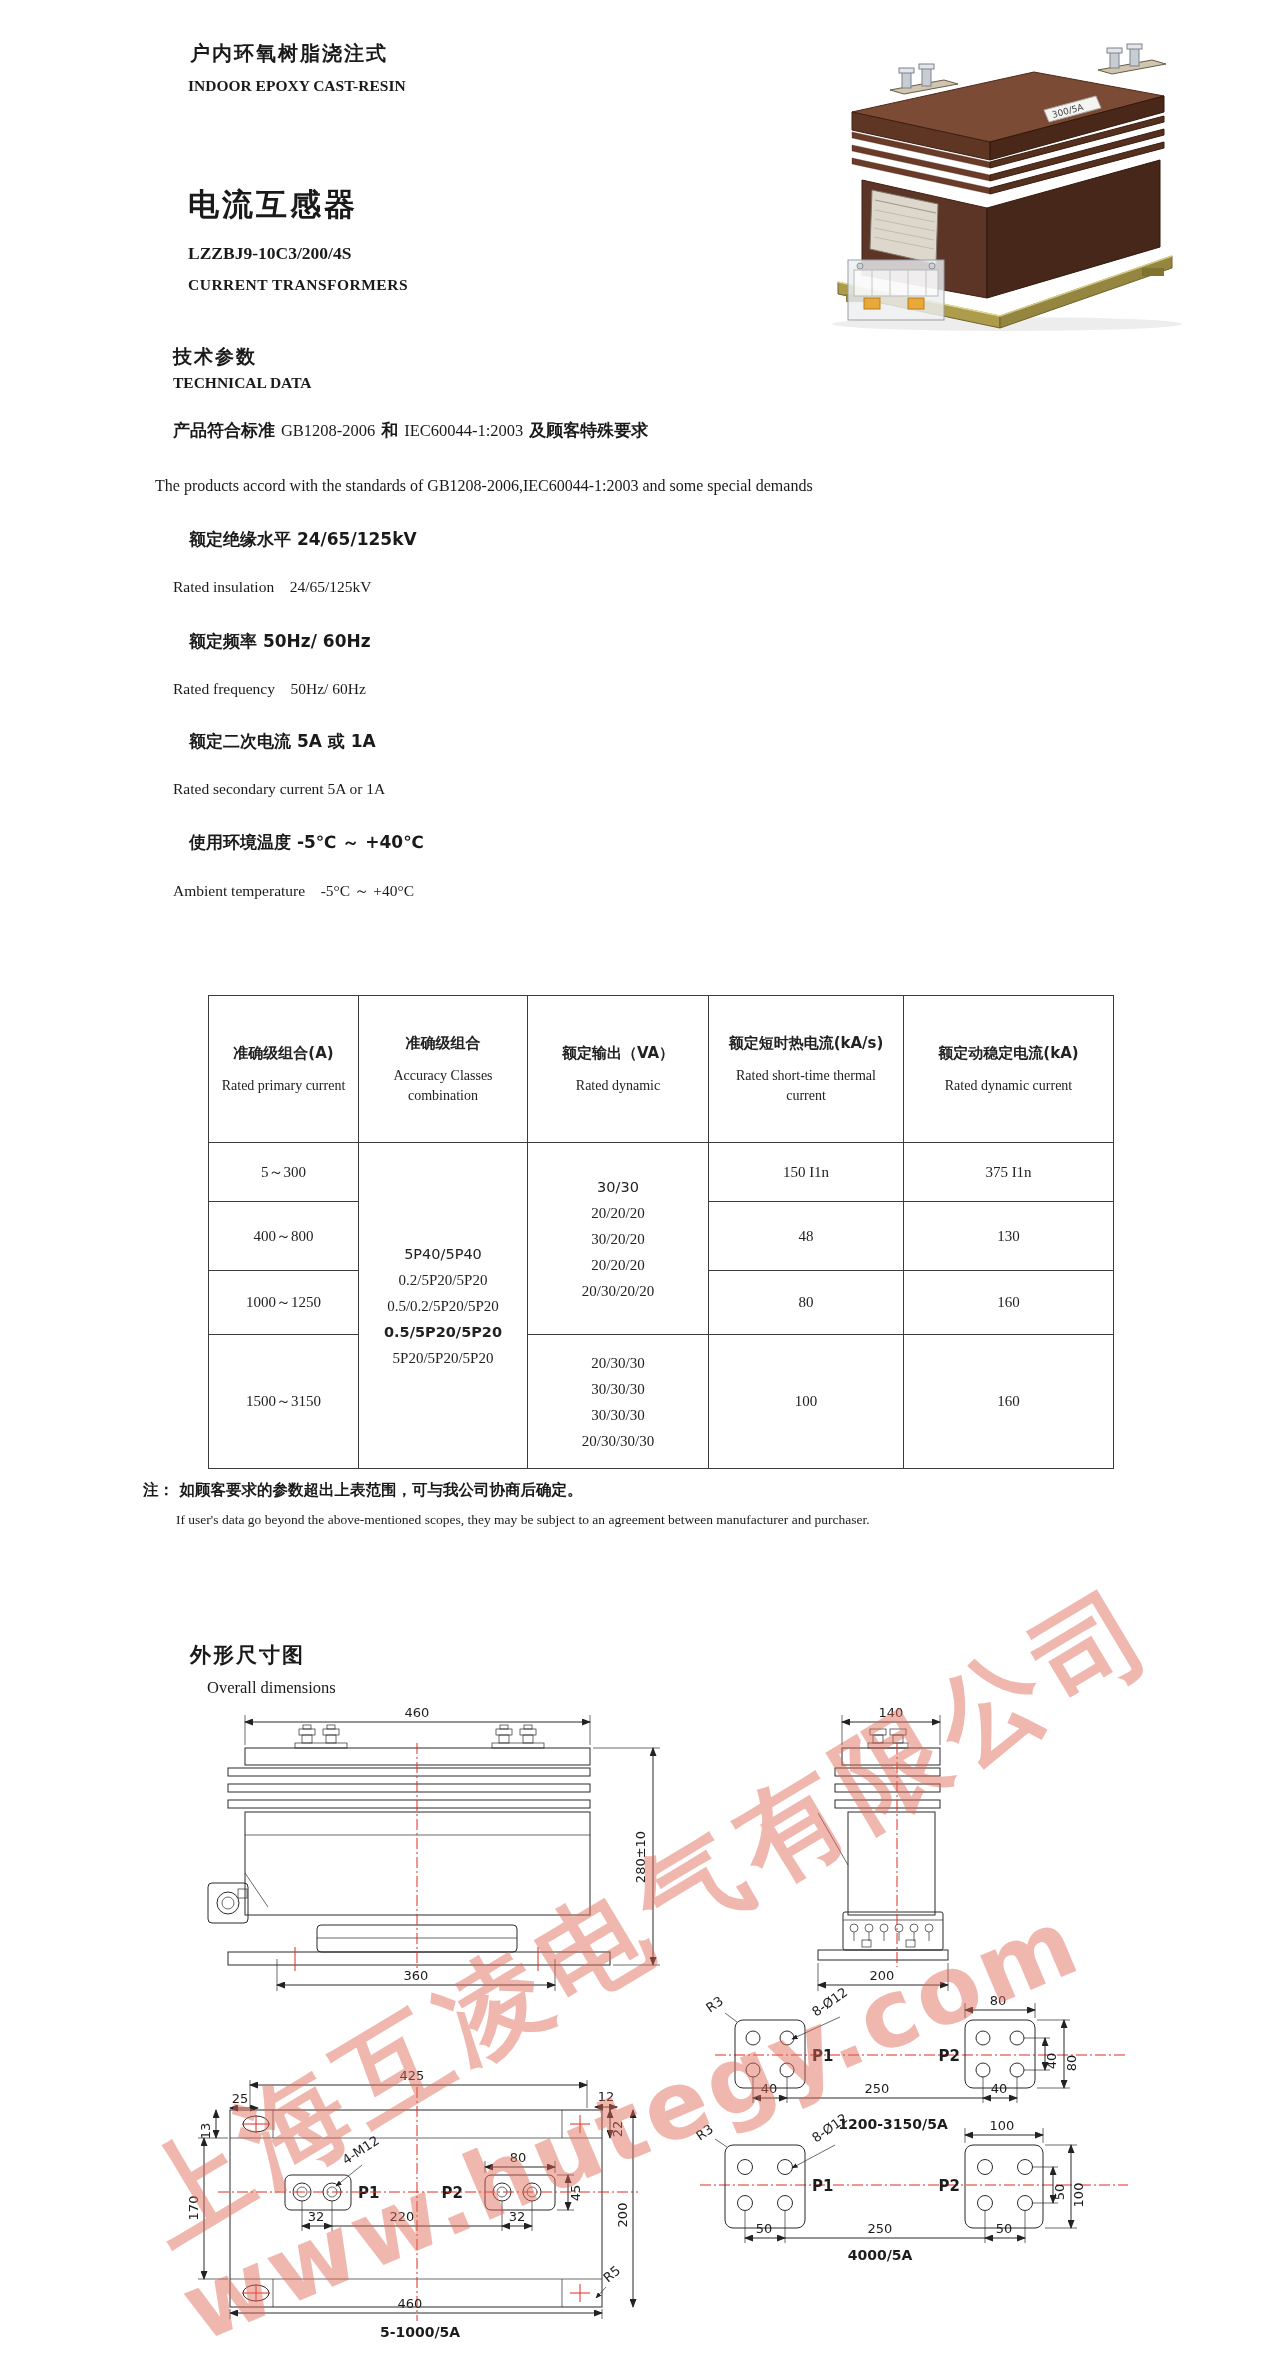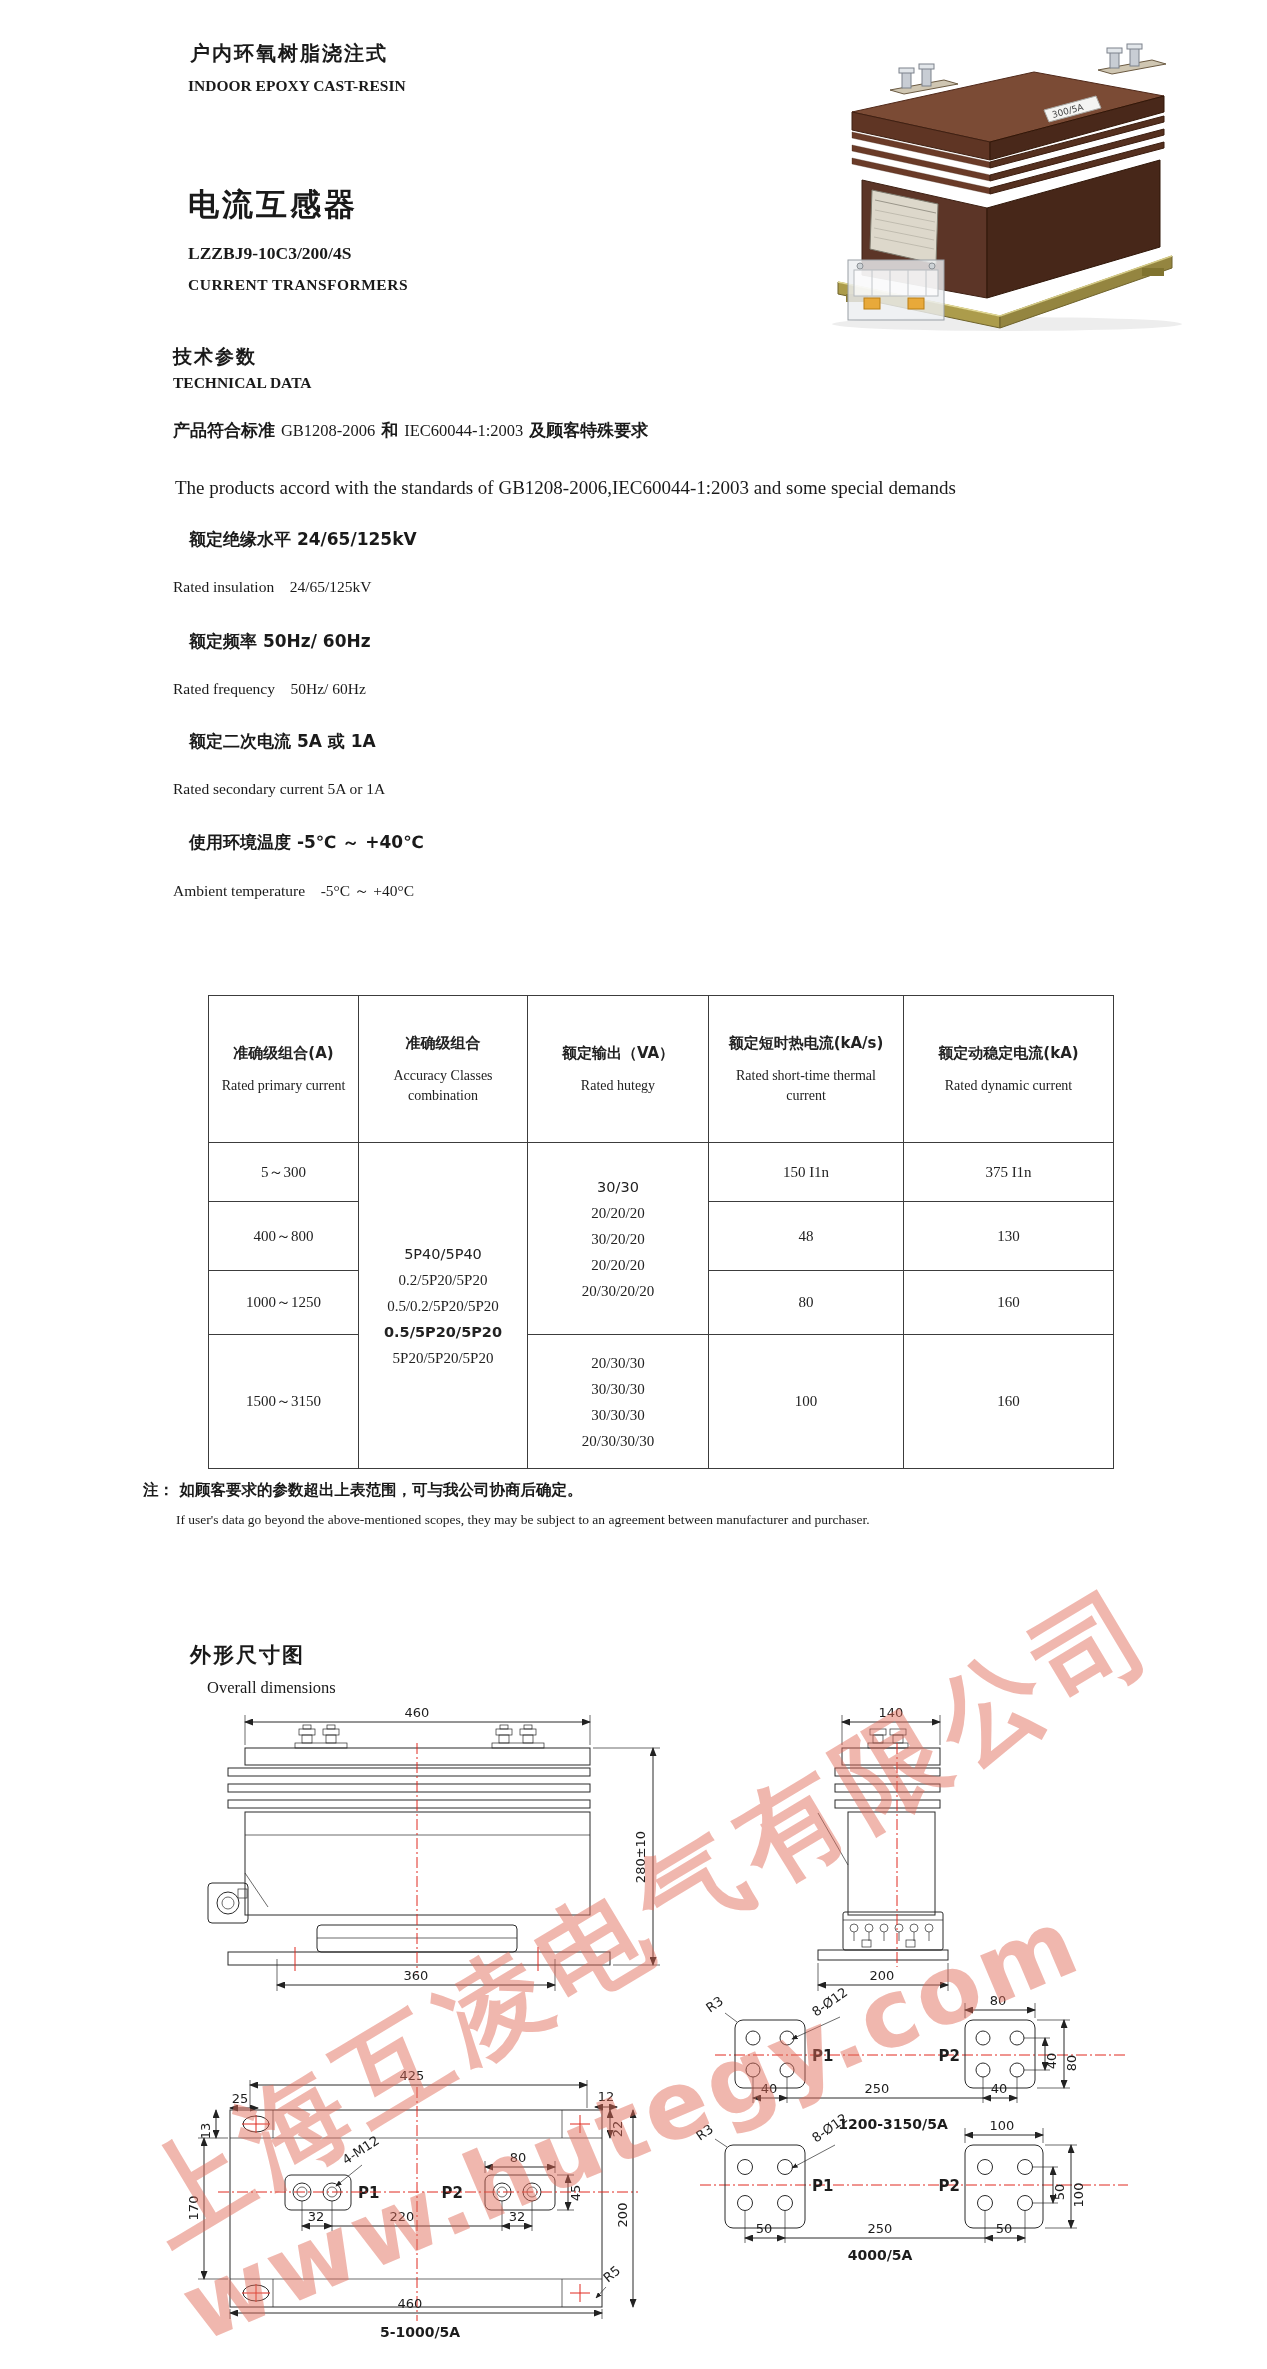--- a/index.html
+++ b/index.html
@@ -12,21 +12,21 @@
   .en-sub{left:188px;top:77px;font-size:15.5px;font-weight:bold;}
   .model-title{left:188px;top:124px;font-size:31px;font-weight:bold;letter-spacing:1px;}
   .product-cn{left:188px;top:184px;font-size:31px;font-weight:bold;letter-spacing:3px;}
   .model-en{left:188px;top:243px;font-size:17.5px;font-weight:bold;}
   .product-en{left:188px;top:276px;font-size:15.5px;font-weight:bold;letter-spacing:.5px;}
   
   .t-head-cn{left:173px;top:344px;font-size:19px;font-weight:bold;letter-spacing:2px;}
   .t-head-en{left:173px;top:374px;font-size:15.5px;font-weight:bold;}
   .standards{left:173px;top:419px;font-size:17px;font-weight:bold;}
   .standards .std{font-family:"Liberation Serif",serif;font-weight:normal;font-size:16.5px;text-align:right;}
-  .standards-en{left:175px;top:477px;font-size:19px;}
+  .standards-en{left:155px;top:477px;font-size:16px;}
   .spec-cn{font-size:17px;font-weight:bold;left:173px;margin-left:16px;}
   .spec-en{font-size:15.5px;left:173px;}
   
   .spec-table{position:absolute;left:208px;top:995px;border-collapse:collapse;table-layout:fixed;}
   .spec-table td,.spec-table th{border:1px solid #3c3c3c;text-align:center;vertical-align:middle;
       font-family:"Liberation Serif","DejaVu Serif",serif;font-size:15px;font-weight:normal;color:#222;padding:0;}
   .spec-table th{height:146px;}
   .spec-table .hcn{font-family:"DejaVu Sans",sans-serif;font-weight:bold;font-size:15px;margin-bottom:15px;}
   .spec-table .hen{font-size:14px;margin-top:4px;}
   .spec-table tr.r1>td{height:58px;}
@@ -169,21 +169,21 @@
         <div class="hcn">准确级组合(A)</div>
         <div class="hen">Rated primary current</div>
       </th>
       <th>
         <div class="hcn">准确级组合</div>
         <div class="hen">Accuracy Classes</div>
         <div class="hen">combination</div>
       </th>
       <th>
         <div class="hcn">额定输出（VA）</div>
-        <div class="hen">Rated hutegy</div>
+        <div class="hen">Rated dynamic</div>
       </th>
       <th>
         <div class="hcn">额定短时热电流(kA/s)</div>
         <div class="hen">Rated short-time thermal</div>
         <div class="hen">current</div>
       </th>
       <th>
         <div class="hcn">额定动稳定电流(kA)</div>
         <div class="hen">Rated dynamic current</div>
       </th>

